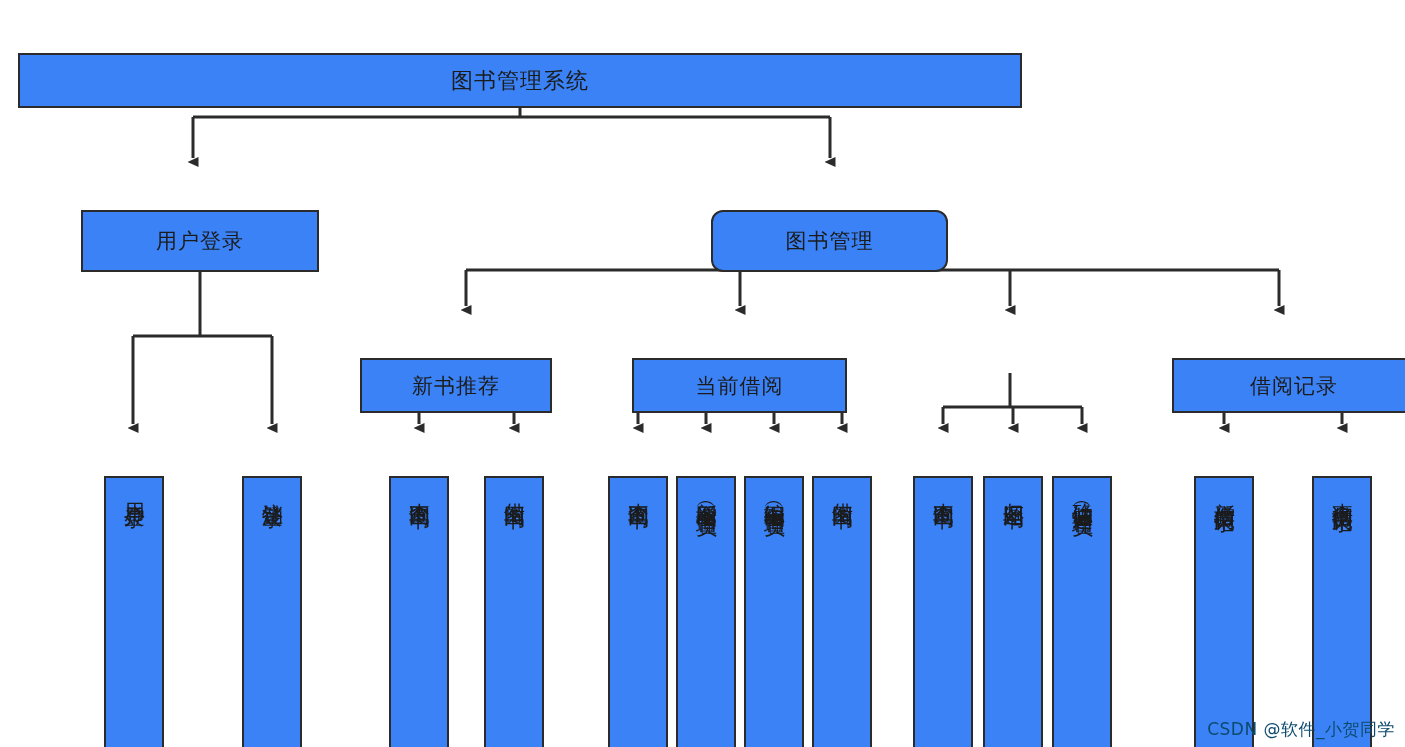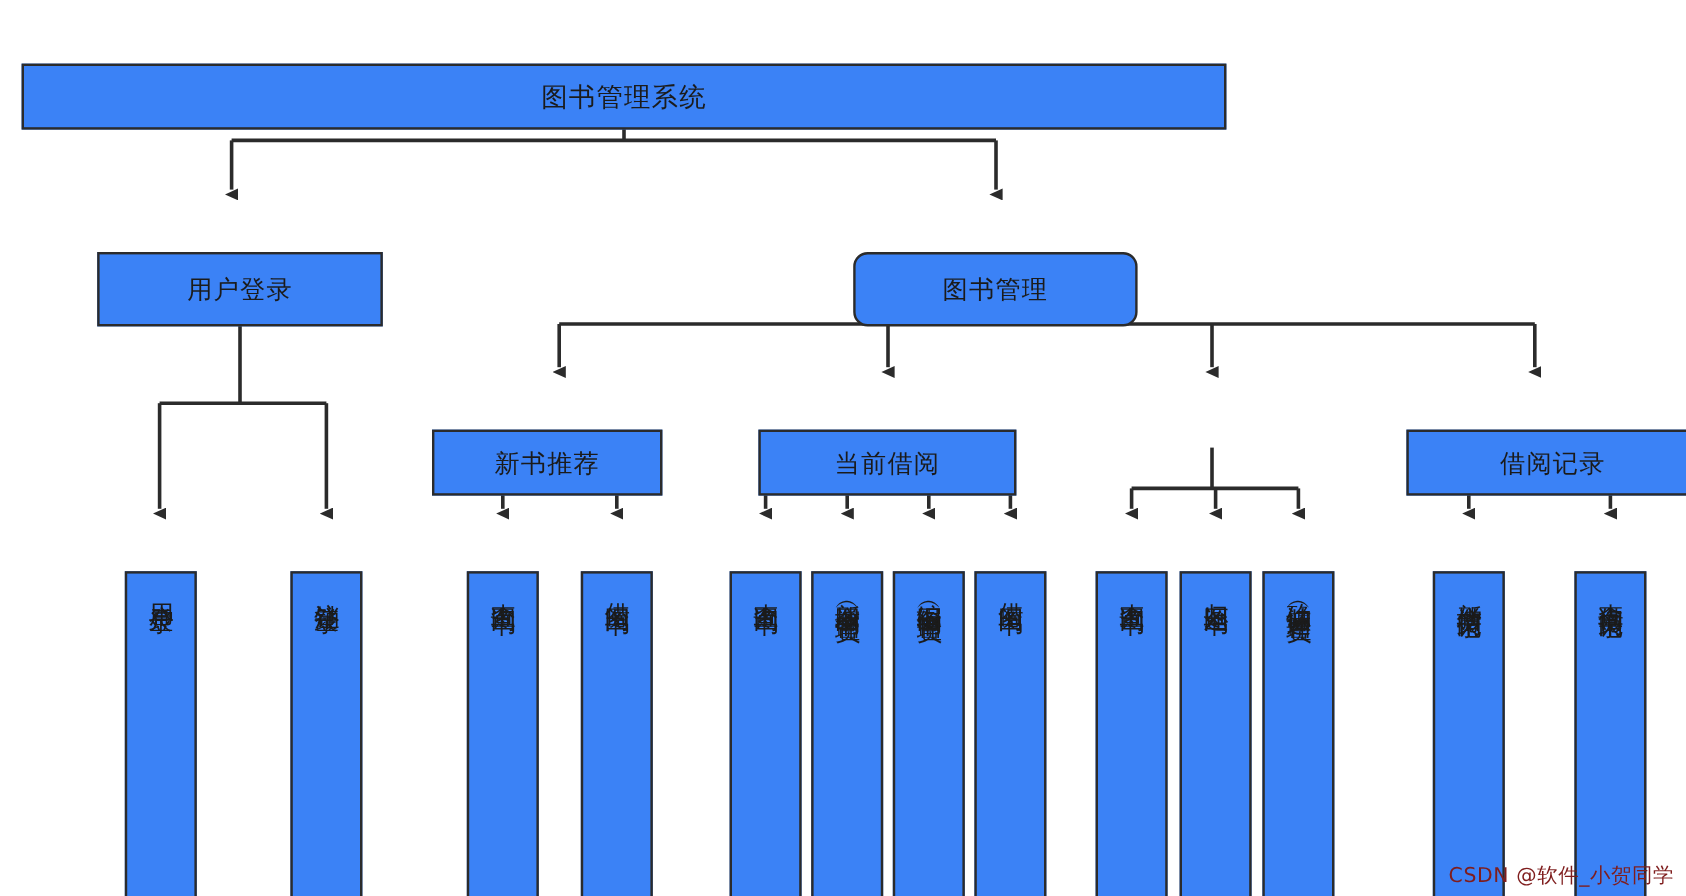--- a/index.html
+++ b/index.html
@@ -54,21 +54,21 @@
     font-size: 21px;
     line-height: 1.18;
     letter-spacing: 2px;
     white-space: nowrap;
   }
   .watermark {
     position: absolute;
     right: 10px;
     bottom: 6px;
     font-size: 17px;
-    color: #7f1d1d;
+    color: #0c4a6e;
     letter-spacing: 0.5px;
     z-index: 3;
     white-space: nowrap;
   }
 </style>
 </head>
 <body>
 
 <div id="canvas">
 

